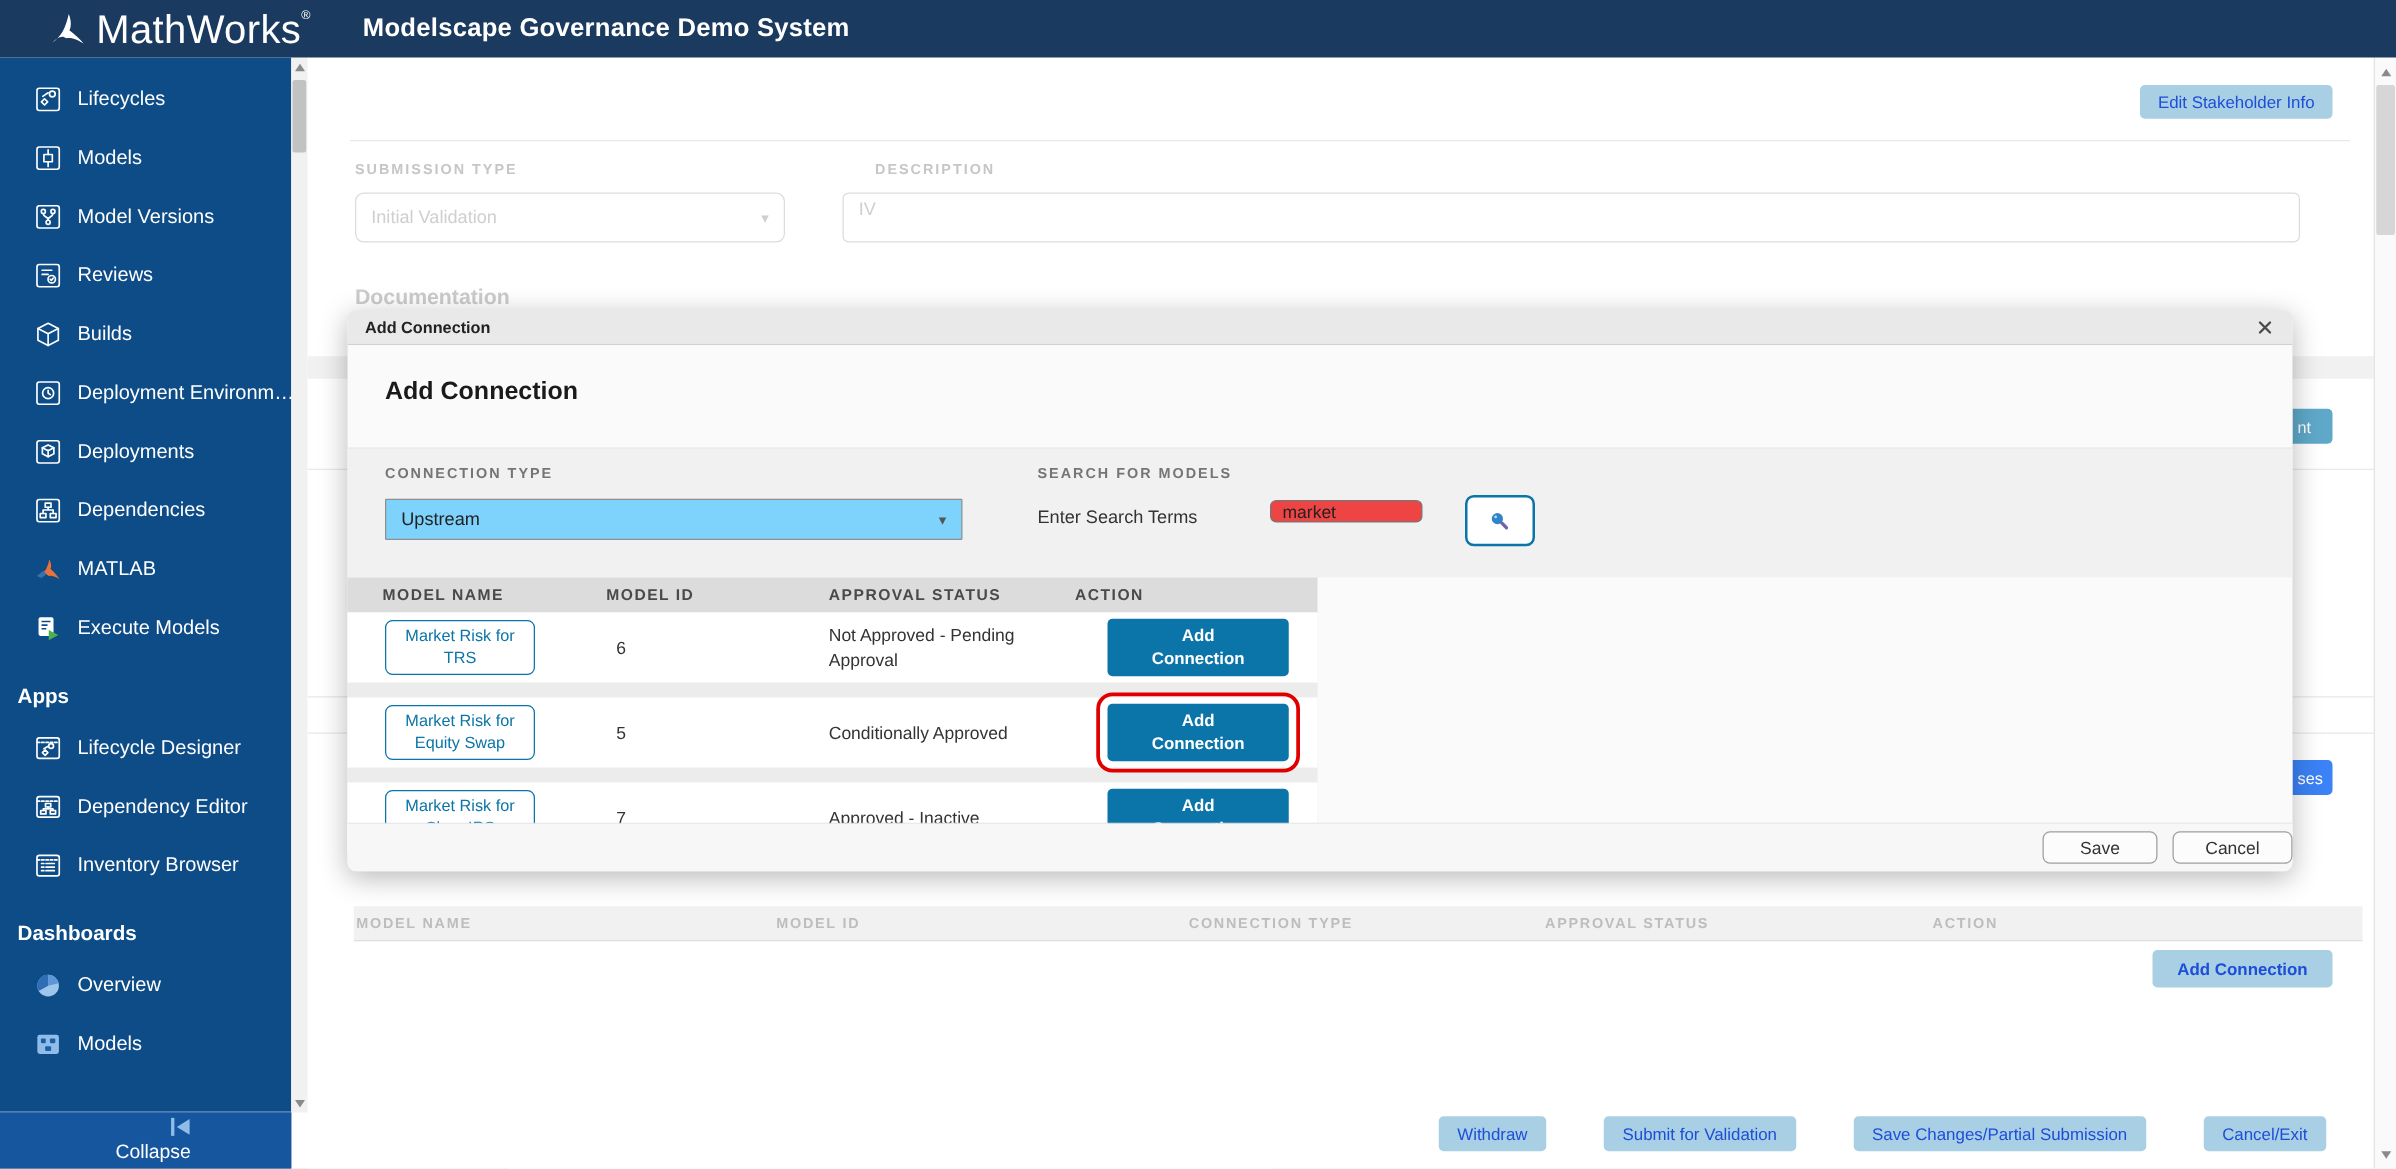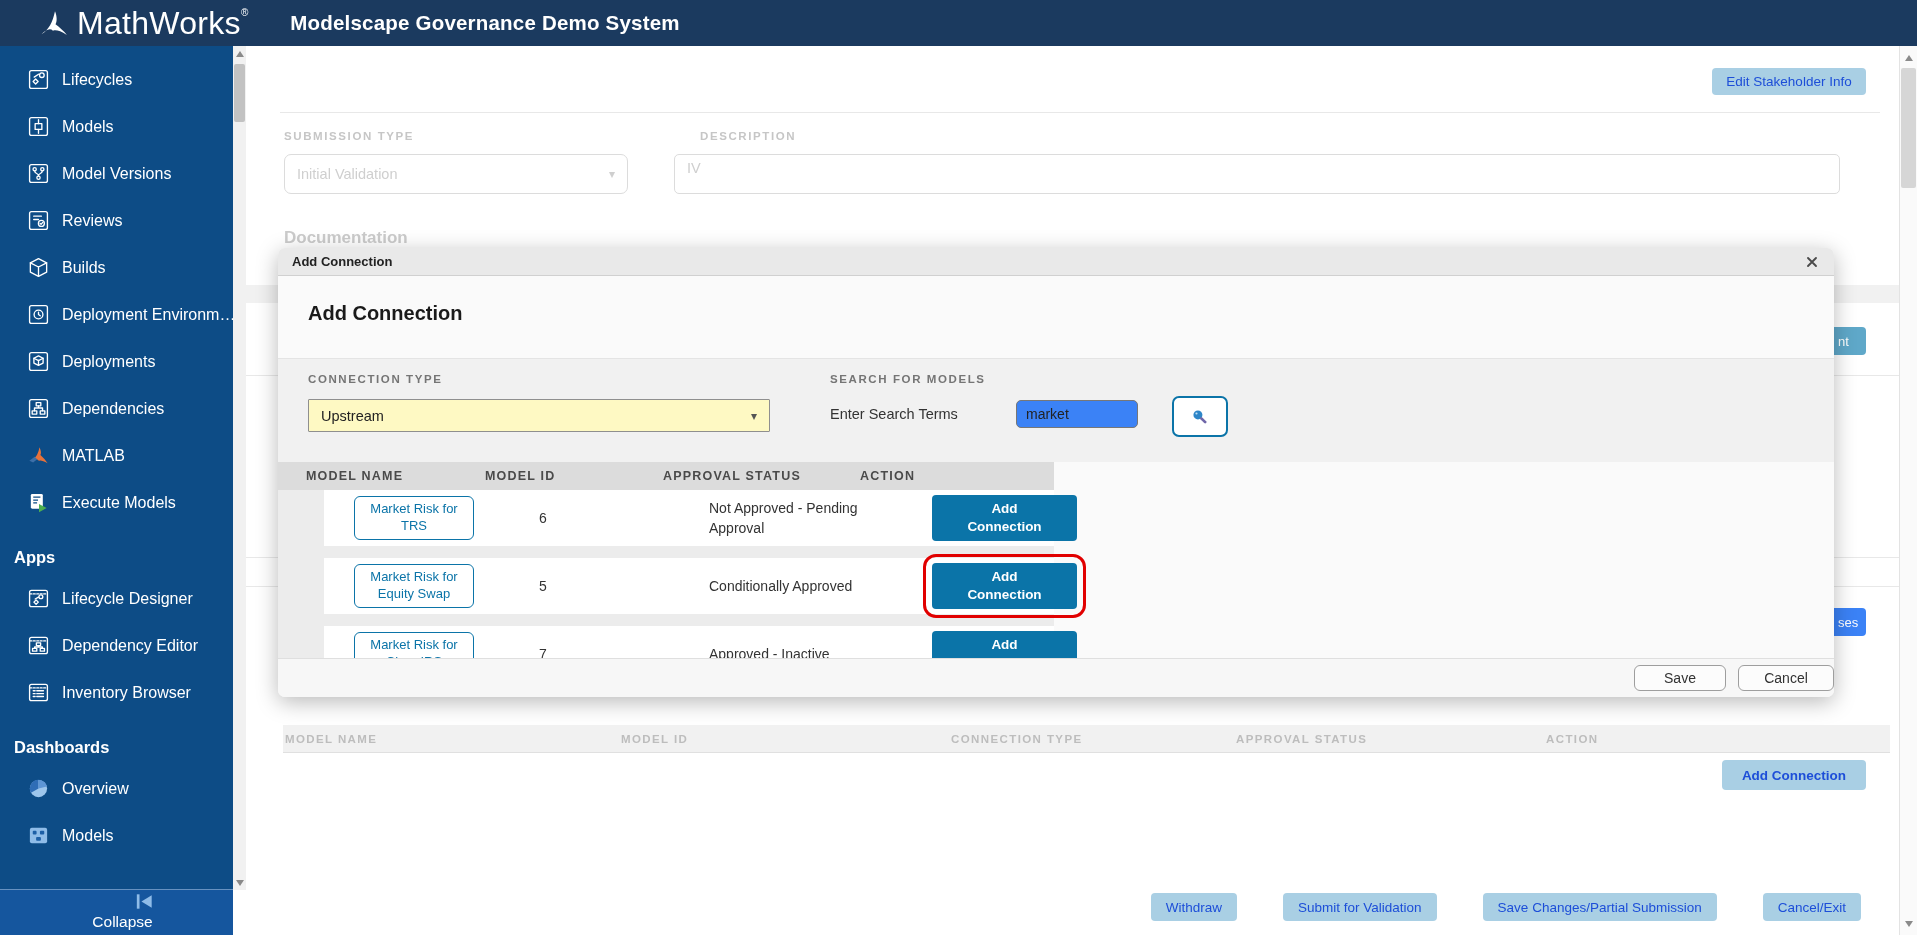--- a/index.html
+++ b/index.html
@@ -60,40 +60,40 @@
   .m-titlebar{height:27px;background:#E9E9E9;border-bottom:1px solid #D0D0D0;border-radius:7px 7px 0 0;
               display:flex;align-items:center;padding:0 14px;}
   .m-title{font-size:13px;font-weight:bold;color:#222;}
   .m-close{margin-left:auto;width:18px;height:18px;cursor:pointer;}
   .m-close svg{width:15px;height:15px;}
   .m-body{position:relative;height:421px;}
   .m-head{position:absolute;left:30px;top:26px;font-size:20px;font-weight:bold;color:#1a1a1a;}
   .m-div1{position:absolute;left:0;right:0;top:82px;height:1px;background:#E4E4E4;}
   .m-controls{position:absolute;left:0;right:0;top:83px;height:103px;background:#F1F1F1;}
   .m-controls .ulabel{position:absolute;color:#757575;}
-  .m-select{position:absolute;left:30px;top:40px;width:462px;height:33px;background:#fef9c3;
+  .m-select{position:absolute;left:30px;top:40px;width:462px;height:33px;background:#7dd3fc;
             border:1px solid #8F8F8F;border-radius:1px;display:flex;align-items:center;
             padding:0 12px;box-sizing:border-box;font-size:14.5px;color:#222;cursor:pointer;}
   .m-select .caret{color:#555;}
   .ests{position:absolute;left:552px;top:47px;font-size:14.5px;color:#333;}
-  .m-input{position:absolute;left:738px;top:41px;width:122px;height:28px;border:1px solid #777;
+  .m-input{position:absolute;left:738px;top:41px;width:122px;height:18px;border:1px solid #777;
            border-radius:5px;font-size:14px;padding:5px 9px;box-sizing:border-box;color:#222;
-           font-family:inherit;background:#3b82f6;}
+           font-family:inherit;background:#ef4444;}
   .search-btn{position:absolute;left:894px;top:37px;width:52px;height:37px;background:#fff;
               border:2px solid #0B74A8;border-radius:7px;display:flex;align-items:center;
               justify-content:center;cursor:pointer;}
   .search-btn svg{width:20px;height:20px;}
   
   .m-table{position:absolute;left:0;top:186px;width:776px;}
   .m-thead{height:28px;background:#DCDCDC;display:grid;grid-template-columns:179px 178px 197px 222px;
            padding-left:28px;align-items:center;box-sizing:border-box;}
   .m-thead span{font-size:12.5px;font-weight:bold;letter-spacing:1.2px;color:#4A4A4A;}
   .m-rows{background:#ECECEC;}
   .t-row{height:56px;background:#fff;display:grid;grid-template-columns:179px 178px 197px 222px;
-         padding-left:28px;align-items:center;box-sizing:border-box;margin-bottom:12px;margin-left:46px;}
+         padding-left:28px;align-items:center;box-sizing:border-box;margin-bottom:12px;}
   .t-row:last-child{margin-bottom:0;}
   .name-btn{margin-left:2px;width:120px;min-height:42px;background:#fff;border:1px solid #0B74A8;
             border-radius:6px;color:#0B74A8;font-size:13px;line-height:1.3;padding:4px 6px;
             cursor:pointer;font-family:inherit;}
   .id-cell{font-size:14px;color:#333;padding-left:8px;}
   .status-cell{font-size:14px;color:#333;line-height:1.45;width:182px;}
   .action-btn{margin-left:26px;width:145px;min-height:46px;background:#0B74A8;color:#fff;
               border:none;border-radius:4px;font-weight:bold;font-size:13.5px;line-height:1.35;
               padding:4px 26px;cursor:pointer;font-family:inherit;}
   .hl .action-btn{outline:3px solid #E10000;outline-offset:6px;}

